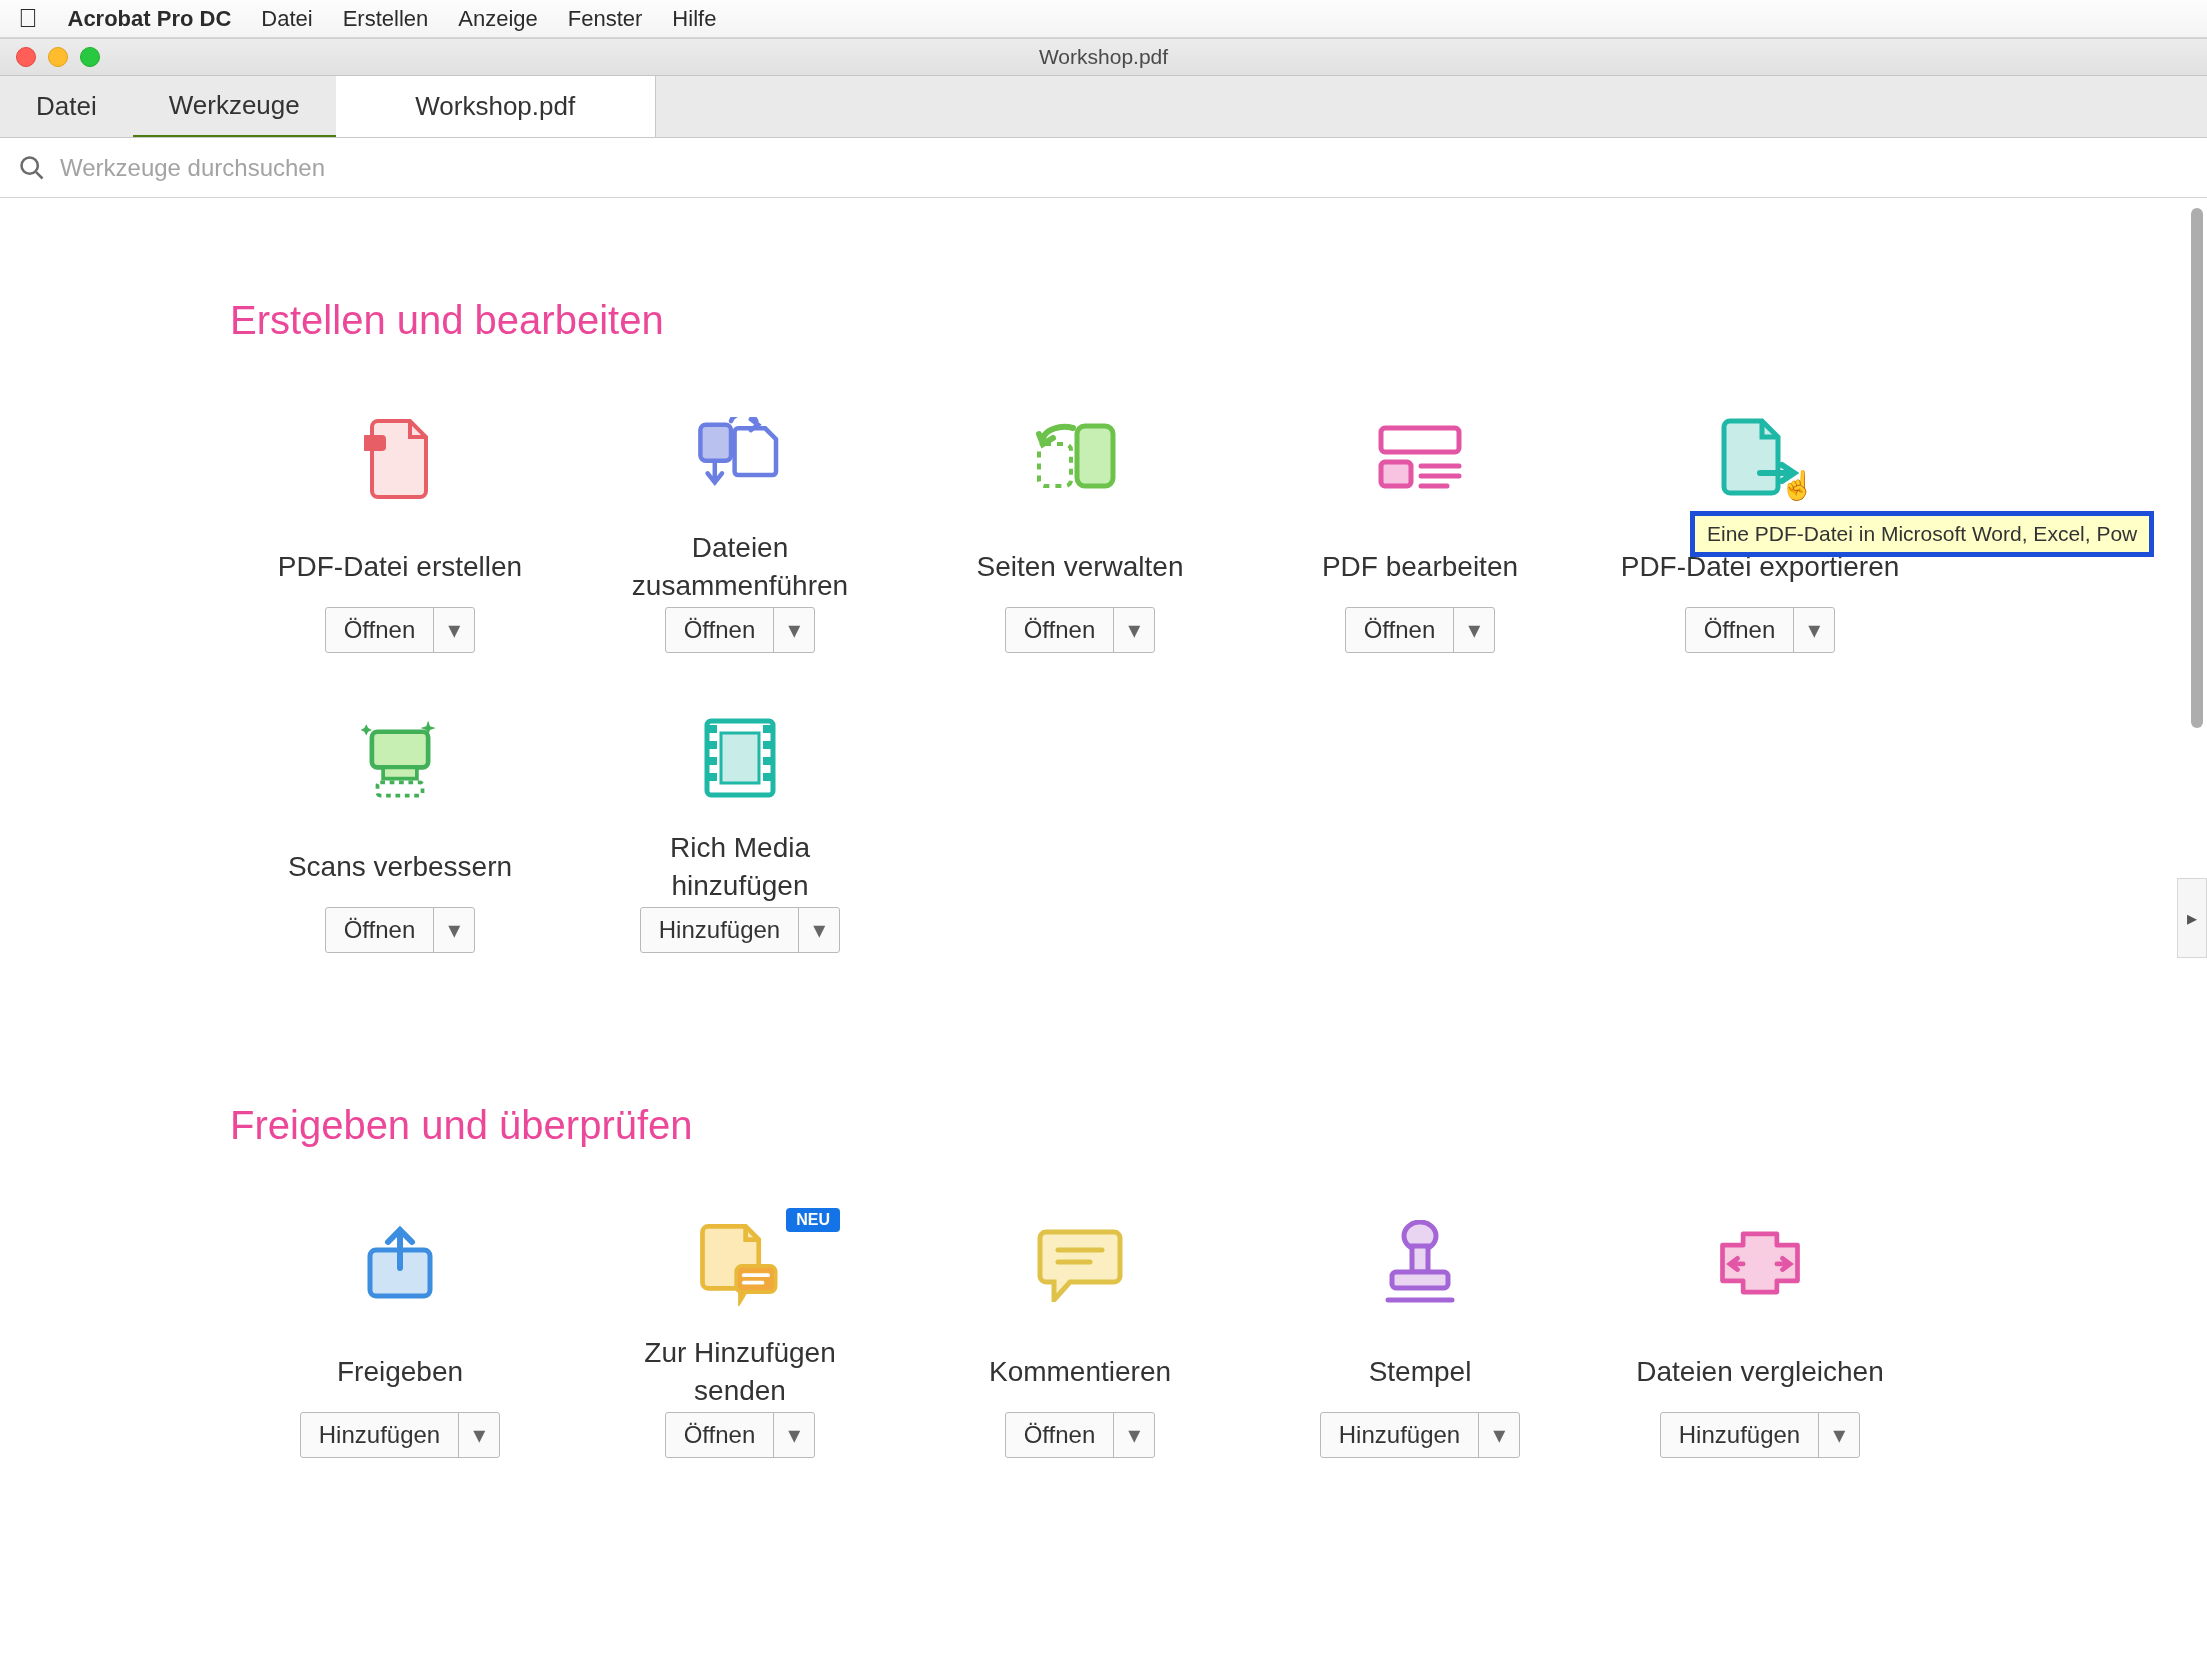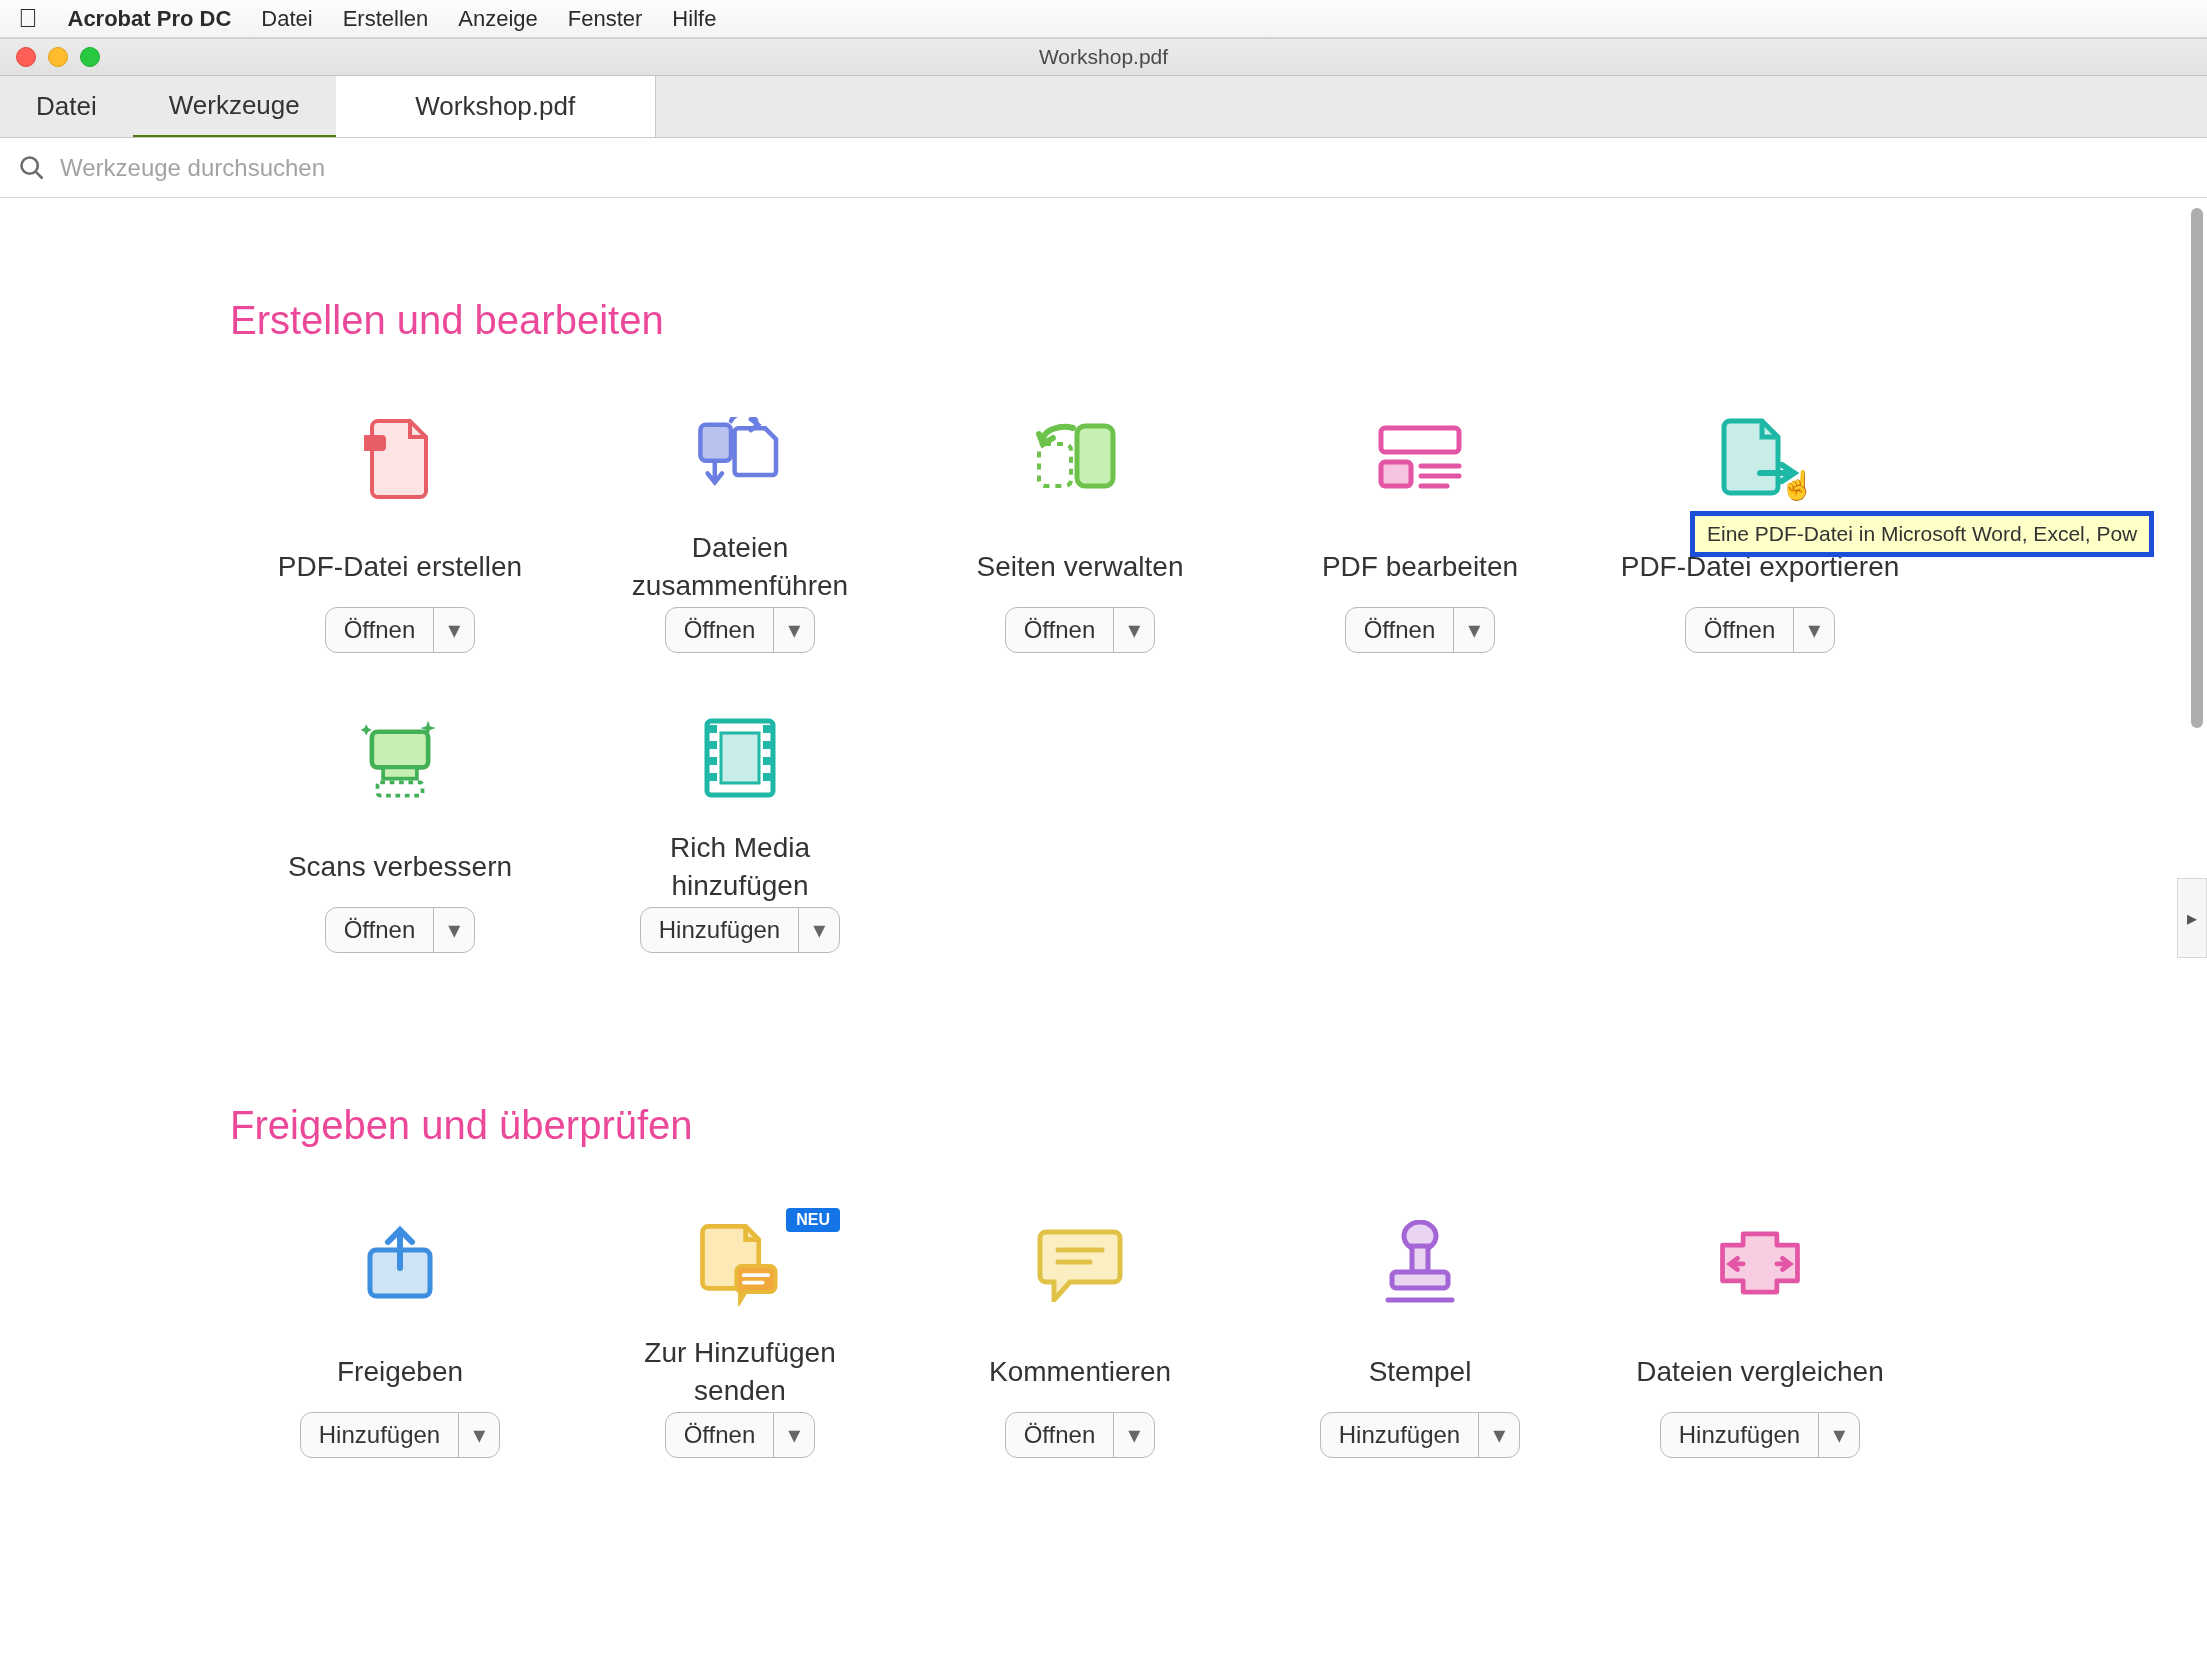--- a/index.html
+++ b/index.html
@@ -136,21 +136,21 @@
     color:#333;
     min-height: 80px;
     display:flex;align-items:center;justify-content:center;
     line-height:1.35;
     max-width: 280px;
   }
 
   .split-btn {
     display:flex;
     border:1px solid #b9b9b9;
-    border-radius:12px;
+    border-radius:3px;
     background:#fafafa;
     height:46px;
     font-size:24px;
     color:#333;
   }
   .split-btn .main {
     padding: 0 18px;
     display:flex;align-items:center;
     border-right:1px solid #b9b9b9;
     cursor:pointer;

